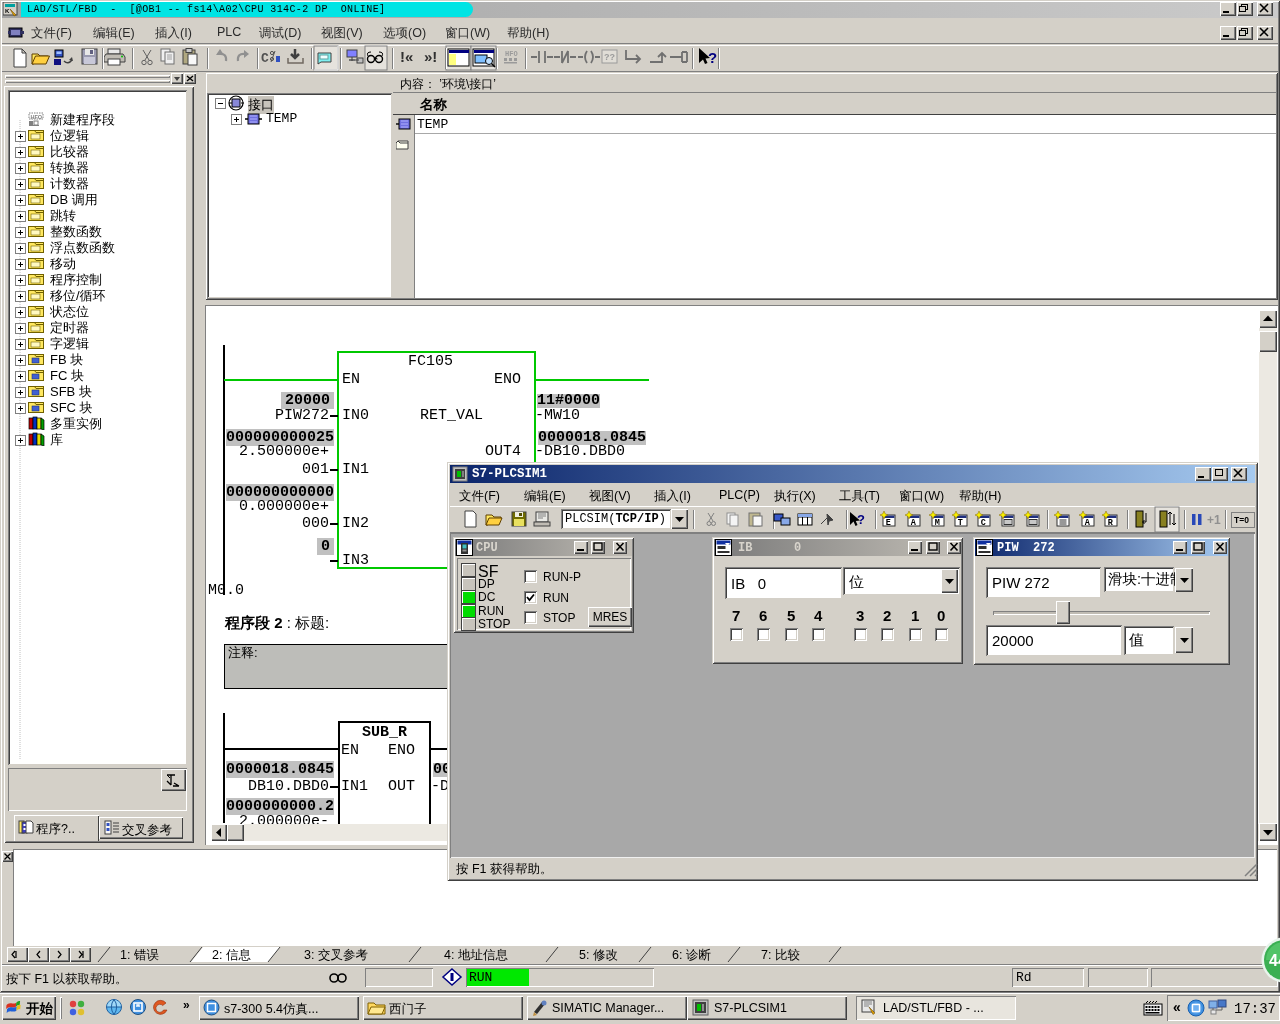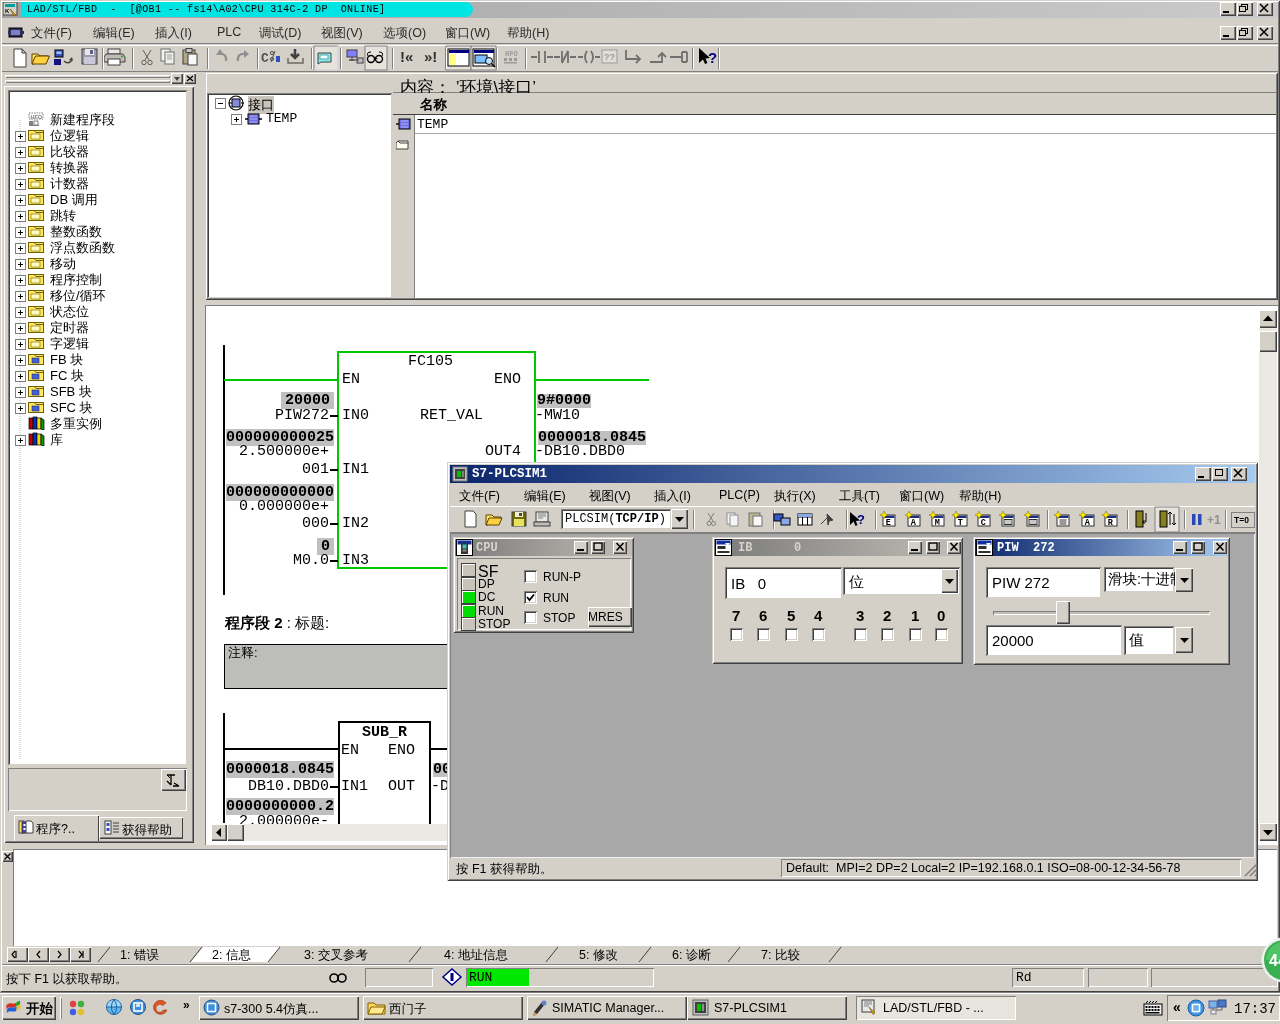--- a/index.html
+++ b/index.html
@@ -543,21 +543,21 @@
     </div>
 <div class="tx" style="left:36px;top:821px;font-size:12.5px">程序?..</div>
 <div class="abs" style="left:104px;top:820px;width:16px;height:16px">
       <svg width="16" height="16">
         <rect x="1" y="1" width="6" height="13" fill="#f8f8f8" stroke="#404040"></rect>
         <path d="M9 3 h6 M9 6 h6 M9 9 h6 M9 12 h6" stroke="#404040"></path>
         <rect x="2.5" y="3" width="3" height="3" fill="#3050c0"></rect>
         <rect x="2.5" y="8" width="3" height="3" fill="#3050c0"></rect>
       </svg>
     </div>
-<div class="tx" style="left:122px;top:822px;font-size:12.5px">获得帮助</div>
+<div class="tx" style="left:122px;top:822px;font-size:12.5px">交叉参考</div>
 
 <div class="abs out2" style="left:205px;top:72px;width:1073px;height:228px;background:#d4d0c8"></div>
 <div class="abs field" style="left:207px;top:93px;width:185px;height:205px;background:#fff"></div>
 <div class="abs" style="left:209px;top:95px;width:181px;height:151px;overflow:hidden;font-size:13px">
  <div class="abs" style="left:6px;top:3px;width:9px;height:9px;background:#fff;border:1px solid #808080">
         <svg width="9" height="9">
           <path d="M2 4.5 h5" stroke="#000"></path>
         </svg>
       </div>
  <div class="abs" style="left:19px;top:0;width:17px;height:16px">
@@ -576,21 +576,21 @@
  <div class="abs" style="left:36px;top:17px;width:17px;height:14px">
         <svg width="17" height="14">
           <rect x="3" y="2" width="11" height="10" fill="#7070e0" stroke="#000"></rect>
           <path d="M0 7 h3 M14 7 h3" stroke="#000" stroke-width="1.4"></path>
           <path d="M5 4 h7 M5 7 h7 M5 10 h7" stroke="#b0b0ff"></path>
         </svg>
       </div>
  <div class="tx mono" style="left:57px;top:16px;font-size:13px">TEMP</div>
 </div>
 <div class="abs" style="left:393px;top:74px;width:883px;height:19px;background:#d4d0c8;box-shadow:inset 0 -1px 0 #808080"></div>
-<div class="tx" style="left:400px;top:76px;font-size:17px">内容：  ’环境\接口’</div>
+<div class="tx" style="left:400px;top:76px;font-size:12px">内容：  ’环境\接口’</div>
 <div class="abs" style="left:393px;top:93px;width:883px;height:205px;background:#fff"></div>
 <div class="abs" style="left:393px;top:93px;width:22px;height:205px;background:#d4d0c8;box-shadow:inset -1px 0 0 #808080"></div>
 <div class="abs" style="left:393px;top:93px;width:883px;height:22px;background:#d4d0c8;box-shadow:inset 0 -1px 0 #404040"></div>
 <div class="tx" style="left:420px;top:96px;font-weight:bold;font-size:13.5px">名称</div>
 <div class="abs" style="left:415px;top:115px;width:861px;height:19px;background:#fff;box-shadow:inset 0 -1px 0 #a8a8a8"></div>
 <div class="tx mono" style="left:417px;top:117px;font-size:13px">TEMP</div>
 <div class="abs" style="left:396px;top:117px;width:17px;height:14px">
       <svg width="17" height="14">
         <rect x="3" y="2" width="11" height="10" fill="#7070e0" stroke="#000"></rect>
         <path d="M0 7 h3" stroke="#000" stroke-width="1.4"></path>
@@ -611,37 +611,37 @@
 <div class="abs" style="left:534px;top:379px;width:115px;height:2px;background:#00c800"></div>
 <div class="abs" style="left:337px;top:351px;width:195px;height:214px;border:2px solid #00c800;background:#fff"></div>
 <div class="abs" style="left:331px;top:355px;width:199px;text-align:center">FC105</div>
 <div class="tx" style="left:342px;top:373px">EN</div>
 <div class="abs" style="left:420px;top:373px;width:101px;text-align:right">ENO</div>
 <div class="abs" style="left:208px;top:394px;width:126px;text-align:right"><span style="background:#c0c0c0;font-weight:bold;padding:0 4px">20000</span></div>
 <div class="abs" style="left:208px;top:409px;width:121px;text-align:right">PIW272</div>
 <div class="abs" style="left:330px;top:415px;width:8px;height:2px;background:#000"></div>
 <div class="tx" style="left:342px;top:409px">IN0</div>
 <div class="abs" style="left:420px;top:409px;width:101px;text-align:left">RET_VAL</div>
-<div class="tx" style="left:537px;top:394px;font-weight:bold;background:#c0c0c0">9#0000</div>
+<div class="tx" style="left:537px;top:394px;font-weight:bold;background:#c0c0c0">11#0000</div>
 <div class="tx" style="left:535px;top:409px">-MW10</div>
 <div class="abs" style="left:208px;top:431px;width:126px;text-align:right"><span style="background:#c0c0c0;font-weight:bold">000000000025</span></div>
 <div class="abs" style="left:208px;top:445px;width:121px;text-align:right">2.500000e+</div>
 <div class="abs" style="left:208px;top:463px;width:121px;text-align:right">001</div>
 <div class="abs" style="left:330px;top:469px;width:8px;height:2px;background:#000"></div>
 <div class="tx" style="left:342px;top:463px">IN1</div>
 <div class="abs" style="left:420px;top:445px;width:101px;text-align:right">OUT4</div>
 <div class="tx" style="left:538px;top:431px;font-weight:bold;background:#c0c0c0">0000018.0845</div>
 <div class="tx" style="left:535px;top:445px">-DB10.DBD0</div>
 <div class="abs" style="left:208px;top:486px;width:126px;text-align:right"><span style="background:#c0c0c0;font-weight:bold">000000000000</span></div>
 <div class="abs" style="left:208px;top:500px;width:121px;text-align:right">0.000000e+</div>
 <div class="abs" style="left:208px;top:517px;width:121px;text-align:right">000</div>
 <div class="abs" style="left:330px;top:523px;width:8px;height:2px;background:#000"></div>
 <div class="tx" style="left:342px;top:517px">IN2</div>
 <div class="abs" style="left:208px;top:540px;width:126px;text-align:right"><span style="background:#c0c0c0;font-weight:bold;padding:0 4px">0</span></div>
-<div class="abs" style="left:208px;top:554px;width:121px;text-align:right">M0.0</div>
+<div class="abs" style="left:208px;top:584px;width:121px;">M0.0</div>
 <div class="abs" style="left:330px;top:560px;width:8px;height:2px;background:#000"></div>
 <div class="tx" style="left:342px;top:554px">IN3</div>
 <div class="tx" style="left:225px;top:616px;font-family:'Liberation Sans',sans-serif;font-size:15px"><b>程序段 2</b> : 标题:</div>
 <div class="abs" style="left:224px;top:644px;width:290px;height:43px;background:#bdbdb9;border:1px solid #000"></div>
 <div class="tx" style="left:228px;top:646px;font-family:'Liberation Sans',sans-serif;font-size:13px">注释:</div>
 <div class="abs" style="left:223px;top:713px;width:2px;height:110px;background:#000"></div>
 <div class="abs" style="left:224px;top:748px;width:114px;height:2px;background:#000"></div>
 <div class="abs" style="left:428px;top:748px;width:20px;height:2px;background:#000"></div>
 <div class="abs" style="left:338px;top:721px;width:89px;height:101px;border:2px solid #000;background:#fff"></div>
 <div class="abs" style="left:338px;top:726px;width:93px;text-align:center;font-weight:bold">SUB_R</div>
@@ -940,23 +940,20 @@
             <path d="M597.5 4 v19 M677.5 4 v19 M734.5 4 v19 M775.5 4 v19"></path>
           </g>
           <g stroke="#fff">
             <path d="M598.5 4 v19 M678.5 4 v19 M735.5 4 v19 M776.5 4 v19"></path>
           </g>
         </svg>
  </div>
  <div class="abs" style="left:3px;top:71px;width:805px;height:325px;background:#a8a8a8;box-shadow:inset 1px 1px 0 #808080,inset -1px -1px 0 #f0f0f0"></div>
  <div class="abs" style="left:3px;top:396px;width:805px;height:20px;background:#d4d0c8;font-size:12.5px">
   <span class="tx" style="left:6px;top:3px">按 F1 获得帮助。</span>
-  <div class="abs in1" style="left:331px;top:1px;width:460px;height:18px">
-          <span class="tx" style="left:5px;top:2px;font-size:12.5px">Default:&nbsp;&nbsp;MPI=2 DP=2 Local=2 IP=192.168.0.1 ISO=08-00-12-34-56-78</span>
-        </div>
   <svg width="14" height="14" style="position:absolute;left:794px;top:5px">
           <path d="M13 1 L1 13 M13 6 L6 13 M13 11 L11 13" stroke="#808080" stroke-width="1.5"></path>
         </svg>
  </div>
 
  <div class="abs out2" style="left:6px;top:75px;width:181px;height:96px;background:#d4d0c8">
   <div class="abs" style="left:2px;top:2px;width:177px;height:17px;background:linear-gradient(90deg,#7a7a7a,#c2beb6)"></div>
   <div class="abs" style="left:3px;top:2px;width:17px;height:17px">
           <svg width="17" height="17">
             <rect x="0.5" y="0.5" width="16" height="16" fill="#fff" stroke="#000"></rect>
@@ -996,21 +993,21 @@
   <div class="cb" style="left:71px;top:33px"></div>
         <span class="tx" style="left:90px;top:33px;font-size:12px">RUN-P</span>
   <div class="cb" style="left:71px;top:54px">
           <svg width="13" height="13">
             <path d="M3 6 l2.5 3 L10 3.5" stroke="#000" stroke-width="1.8" fill="none"></path>
           </svg>
         </div>
         <span class="tx" style="left:90px;top:54px;font-size:12px">RUN</span>
   <div class="cb" style="left:71px;top:74px"></div>
         <span class="tx" style="left:90px;top:74px;font-size:12px">STOP</span>
-  <div class="abs btn" style="left:135px;top:70px;width:44px;height:20px;text-align:left;line-height:20px;font-size:12px">MRES</div>
+  <div class="abs btn" style="left:135px;top:70px;width:44px;height:20px;text-align:center;line-height:20px;font-size:12px">MRES</div>
  </div>
 
  <div class="abs out2" style="left:265px;top:75px;width:251px;height:127px;background:#d4d0c8">
   <div class="abs" style="left:2px;top:2px;width:247px;height:17px;background:linear-gradient(90deg,#7a7a7a,#c2beb6)"></div>
   <div class="abs" style="left:3px;top:2px;width:17px;height:17px">
           <svg width="17" height="17">
             <rect x="0.5" y="0.5" width="16" height="16" fill="#fff" stroke="#000"></rect>
             <rect x="1.5" y="1.5" width="14" height="4" fill="#1030a0"></rect>
             <path d="M10 4 h5 l-2.5 3 z" fill="#fff"></path>
             <rect x="2.5" y="7" width="8" height="3" fill="#303030"></rect>

